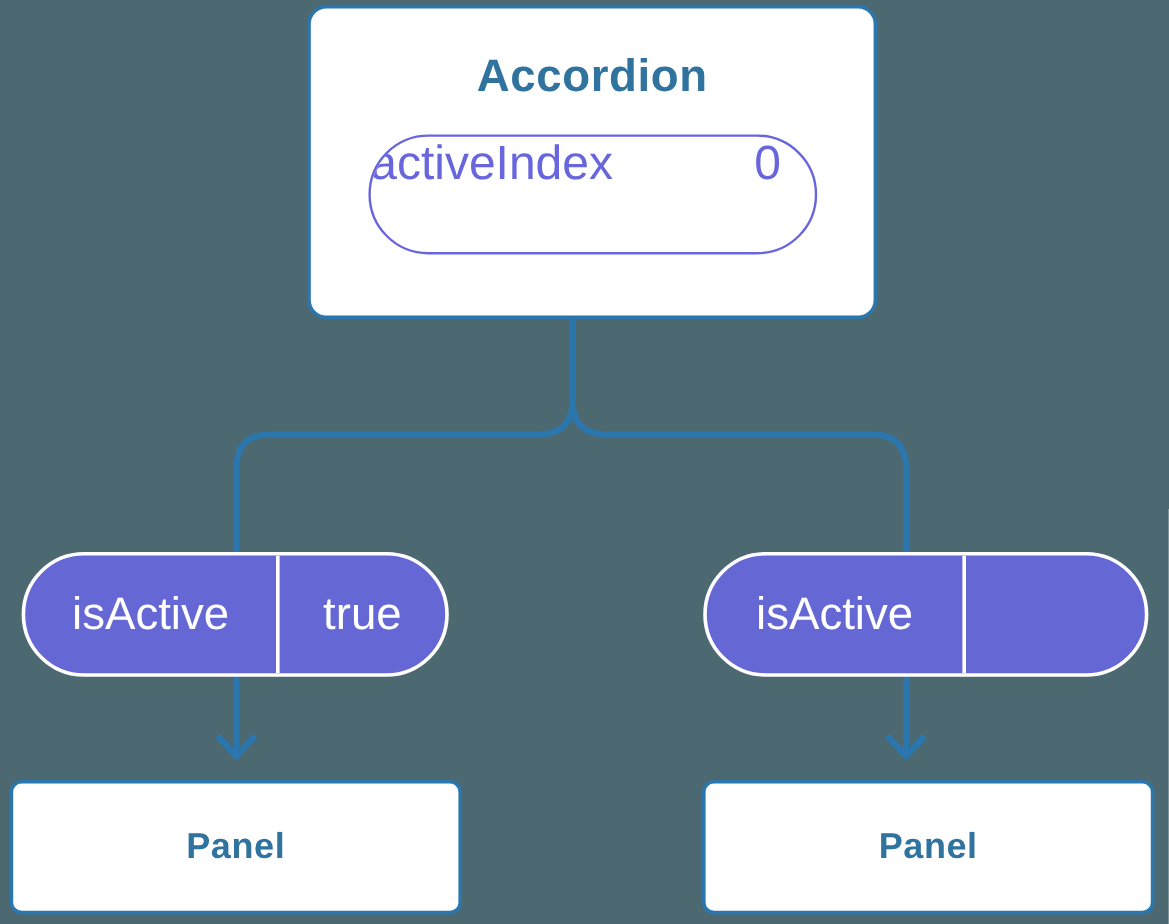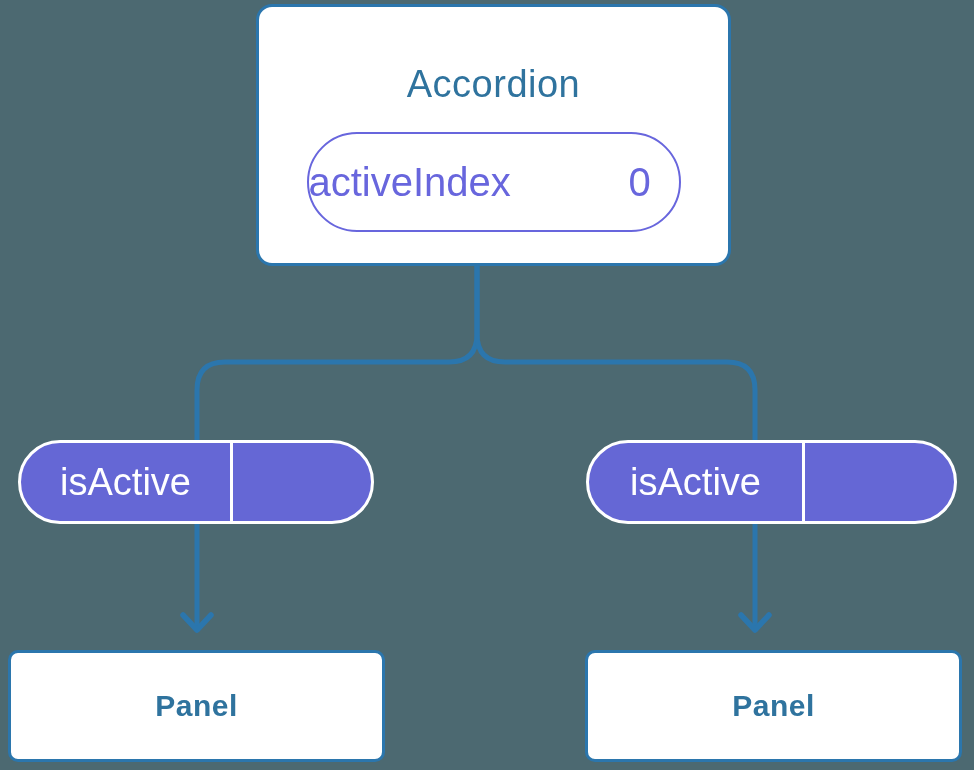--- a/index.html
+++ b/index.html
@@ -42,36 +42,36 @@
     height: 262px;
     box-sizing: border-box;
     background: var(--card-bg, #ffffff);
     border: 3px solid var(--line, #2b76ad);
     border-radius: 16px;
     display: flex;
     flex-direction: column;
     align-items: center;
   }
   .card-title {
-    margin-top: 56px;
+    margin-top: 36px;
     font-size: 38px;
-    font-weight: 400;
+    font-weight: 700;
     color: var(--heading, #2f739e);
     letter-spacing: 0.5px;
   }
   .state-pill {
     margin-top: 26px;
     width: 374px;
     height: 100px;
     box-sizing: border-box;
     background: var(--card-bg, #ffffff);
     border: 2.5px solid var(--purple-line, #6866dd);
     border-radius: 52px;
     display: flex;
-    align-items: center;
+    align-items: flex-start;
     overflow: hidden;
     gap: 44px;
   }
   .state-name {
     flex: 1;
     display: flex;
     align-items: center;
     justify-content: center;
     font-size: 40px;
     color: var(--purple-line, #6866dd);
@@ -84,22 +84,22 @@
     width: 95px;
     display: flex;
     align-items: center;
     justify-content: center;
     font-size: 40px;
     color: var(--purple-line, #6866dd);
   }
   
   .prop-pill {
     position: absolute;
-    top: 440px;
-    height: 84px;
+    top: 460px;
+    height: 104px;
     box-sizing: border-box;
     background: var(--purple, #6567d5);
     border: 3px solid var(--pill-border, #ffffff);
     border-radius: 54px;
     display: flex;
     align-items: stretch;
     overflow: hidden;
     color: var(--pill-text, #ffffff);
     font-size: 38px;
   }
@@ -162,20 +162,21 @@
     <div class="state-pill">
       <div class="state-name">activeIndex</div>
       <div class="state-divider"></div>
       <div class="state-value">0</div>
     </div>
   </div>
 
   <div class="prop-pill pos-left">
     <div class="prop-name">isActive</div>
     <div class="prop-divider"></div>
+    <div class="prop-value">true</div>
   </div>
 
   <div class="prop-pill pos-right">
     <div class="prop-name">isActive</div>
     <div class="prop-divider"></div>
   </div>
 
   <div class="panel pos-left">
     <div class="panel-label">Panel</div>
   </div>

